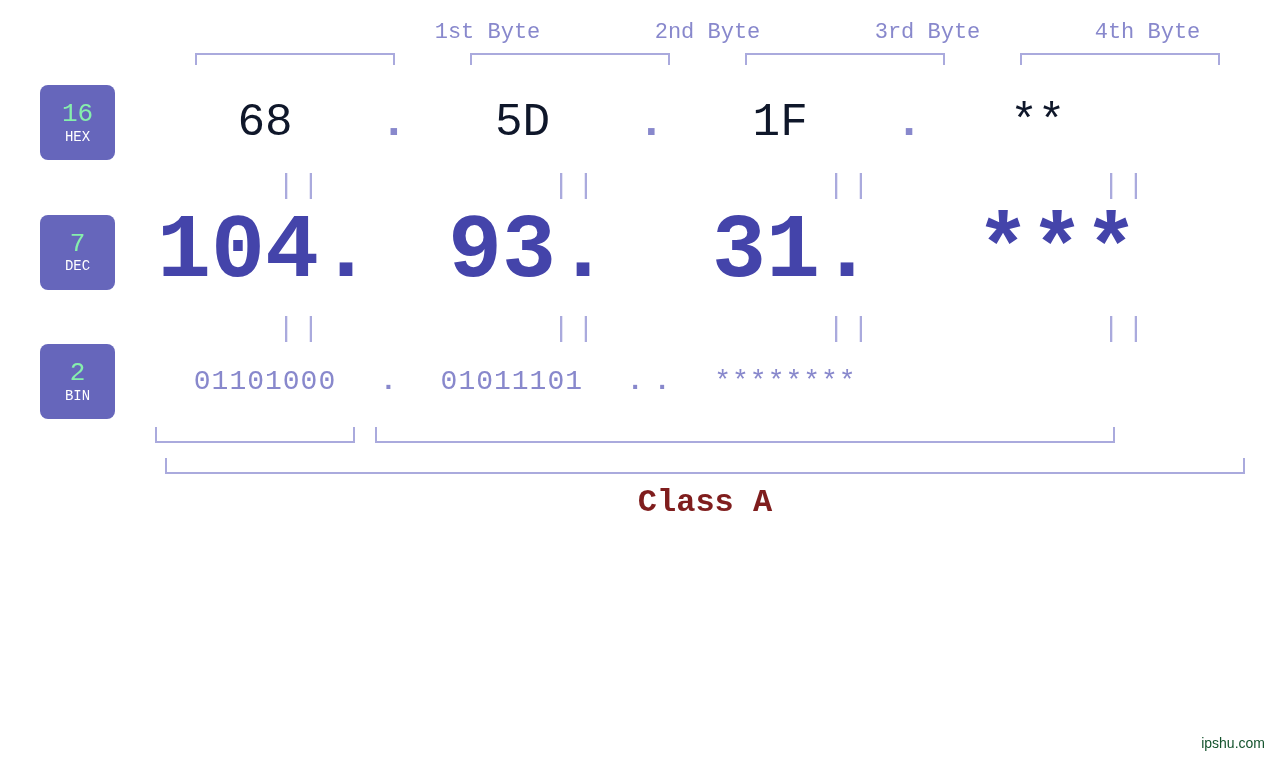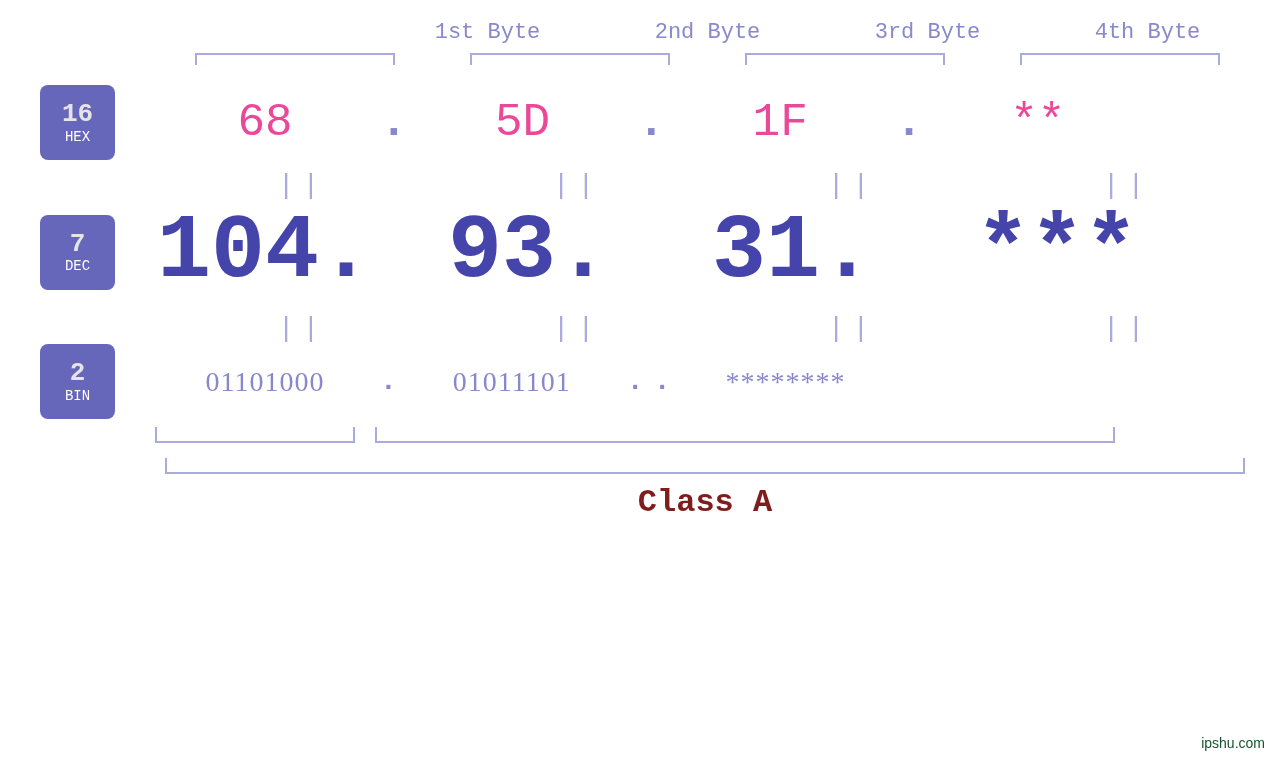--- a/index.html
+++ b/index.html
@@ -96,23 +96,23 @@
       border-radius: 8px;
       display: flex;
       flex-direction: column;
       align-items: center;
       justify-content: center;
       margin-right: 40px;
       flex-shrink: 0;
     }
 
     .badge-number {
-      color: #e5e5e5;
+      color: #86efac;
       font-size: 26px;
-      font-weight: bold;
+      font-weight: normal;
       line-height: 1.1;
     }
 
     .badge-label {
       color: white;
       font-size: 14px;
       font-weight: normal;
     }
 
     
@@ -121,35 +121,34 @@
       align-items: center;
       flex: 1;
     }
 
     .byte-value {
       text-align: center;
       width: 220px;
     }
 
     .byte-value.hex-val {
-      color: #ec4899;
+      color: #0f172a;
       font-size: 46px;
     }
 
     .byte-value.dec-val {
       color: #4444aa;
       font-size: 90px;
       font-weight: bold;
     }
 
     .byte-value.bin-val {
       color: #8888cc;
       font-size: 28px;
       letter-spacing: 1px;
-      font-family: Liberation Serif, serif;
     }
 
     .dot {
       color: #4444aa;
       font-weight: bold;
       margin: 0 5px;
       flex-shrink: 0;
     }
 
     .dot.hex-dot {

